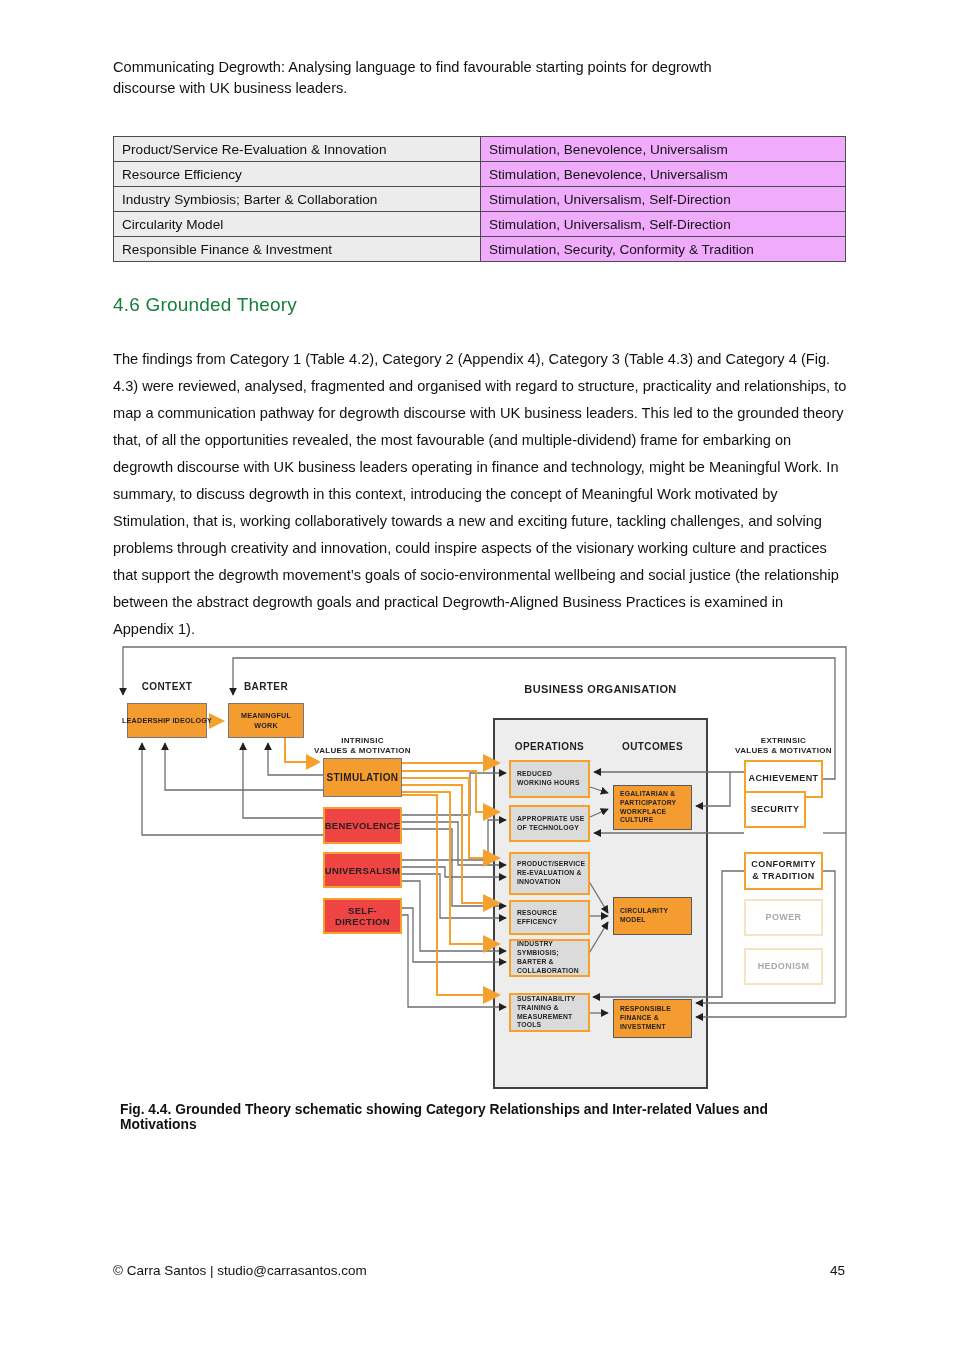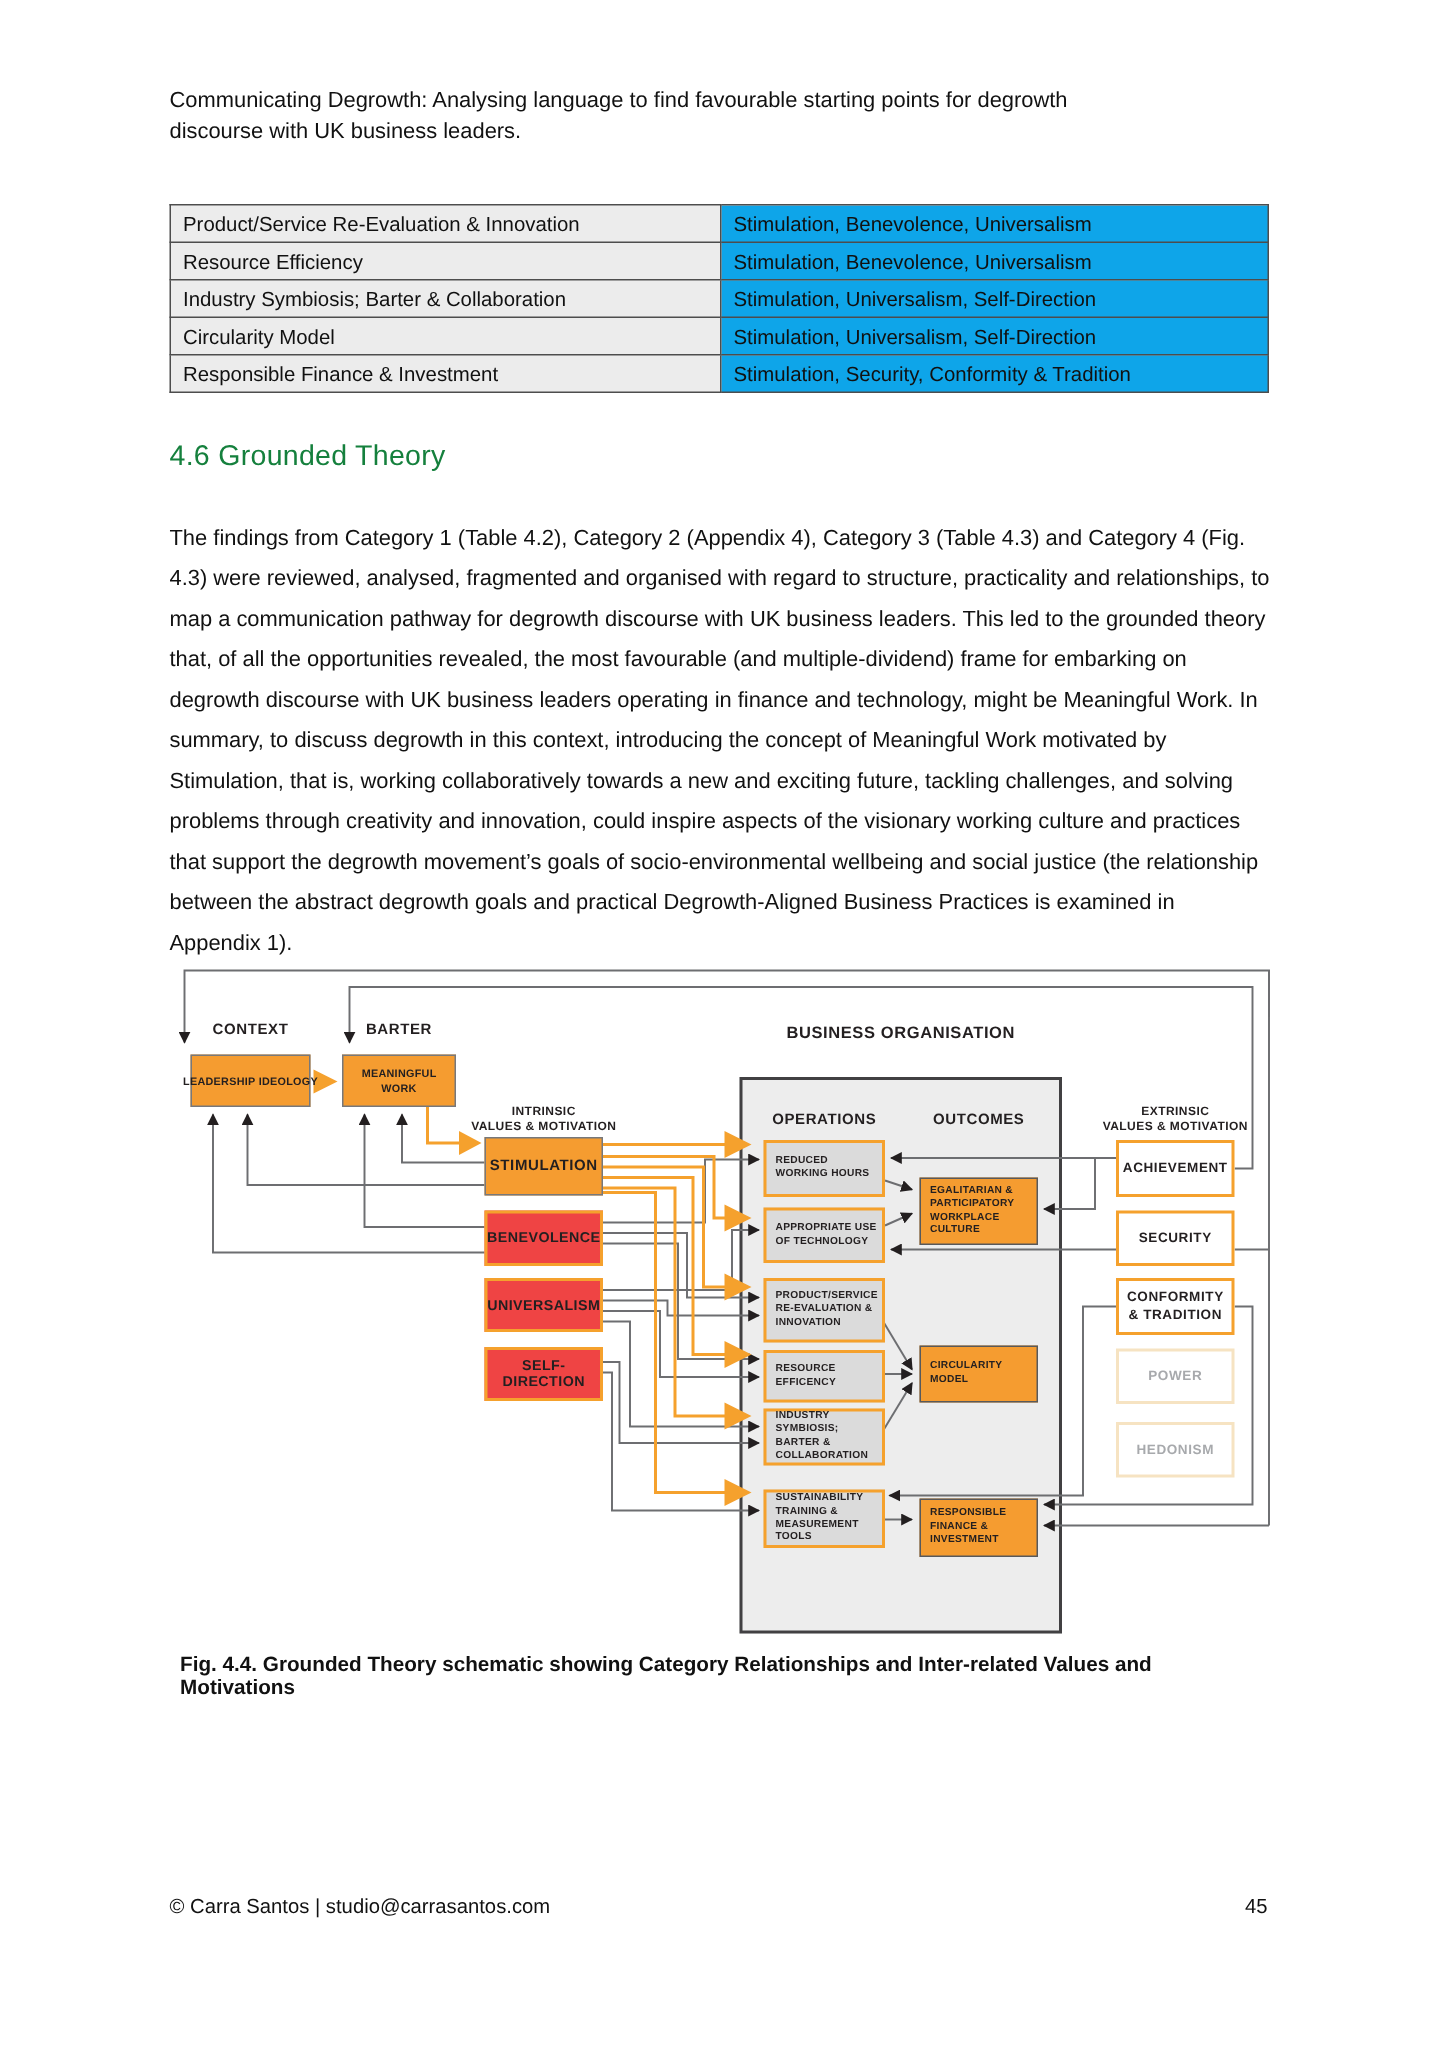--- a/index.html
+++ b/index.html
@@ -7,21 +7,21 @@
   body { font-family:"Liberation Sans", sans-serif; color:#1a1a1a; }
   .page { position:relative; width:960px; height:1363px; background:#ffffff; overflow:hidden; }
 
   
   .hdr { position:absolute; left:113px; top:57px; width:740px; font-size:14.6px; line-height:21px; color:#111; }
 
   
   .ptable { position:absolute; left:113px; top:136px; width:733px; border-collapse:collapse; }
   .ptable td { border:1px solid #4d4d4d; font-size:13.6px; color:#111; padding:4px 8px; height:25px; }
   .ptable td.c1 { width:367px; background:#ececec; }
-  .ptable td.c2 { background:#0ea5e9; }
+  .ptable td.c2 { background:#f0abfc; }
 
   
   .sec-h { position:absolute; left:113px; top:294px; font-size:19px; font-weight:normal; color:#15803d; letter-spacing:0.2px; }
   .sec-p { position:absolute; left:113px; top:346px; width:734px; font-size:14.6px; line-height:27px; color:#111; }
 
   
   .cap { position:absolute; left:120px; top:1102px; width:720px; font-size:13.8px; font-weight:bold; color:#111; }
   .foot-l { position:absolute; left:113px; top:1263px; font-size:13.5px; color:#111; }
   .foot-r { position:absolute; left:113px; top:1263px; width:732px; text-align:right; font-size:13.5px; color:#111; }
 
@@ -172,21 +172,21 @@
     <div class="dg-box opbox" style="left:509px; top:207px; width:81px; height:43px;">PRODUCT/SERVICE RE-EVALUATION &amp; INNOVATION</div>
     <div class="dg-box opbox" style="left:509px; top:255px; width:81px; height:35px;">RESOURCE EFFICENCY</div>
     <div class="dg-box opbox" style="left:509px; top:294px; width:81px; height:38px;">INDUSTRY SYMBIOSIS; BARTER &amp; COLLABORATION</div>
     <div class="dg-box opbox" style="left:509px; top:348px; width:81px; height:39px;">SUSTAINABILITY TRAINING &amp; MEASUREMENT TOOLS</div>
 
     <div class="dg-box outbox" style="left:613px; top:140px; width:79px; height:45px;">EGALITARIAN &amp; PARTICIPATORY WORKPLACE CULTURE</div>
     <div class="dg-box outbox" style="left:613px; top:252px; width:79px; height:38px;">CIRCULARITY MODEL</div>
     <div class="dg-box outbox" style="left:613px; top:354px; width:79px; height:39px;">RESPONSIBLE FINANCE &amp; INVESTMENT</div>
 
     <div class="dg-box exbox" style="left:744px; top:115px; width:79px; height:38px;">ACHIEVEMENT</div>
-    <div class="dg-box exbox" style="left:744px; top:162px; width:79px; height:37px;">SECURITY</div>
+    <div class="dg-box exbox" style="left:744px; top:146px; width:62px; height:37px;">SECURITY</div>
     <div class="dg-box exbox" style="left:744px; top:207px; width:79px; height:38px; padding:0 8px;">CONFORMITY &amp; TRADITION</div>
     <div class="dg-box exbox fade" style="left:744px; top:254px; width:79px; height:37px;">POWER</div>
     <div class="dg-box exbox fade" style="left:744px; top:303px; width:79px; height:37px;">HEDONISM</div>
 
   </div>
 
   <p class="cap">Fig. 4.4. Grounded Theory schematic showing Category Relationships and Inter-related Values and Motivations</p>
 
   <div class="foot-r">45</div>
   <div class="foot-l">© Carra Santos | studio@carrasantos.com</div>

